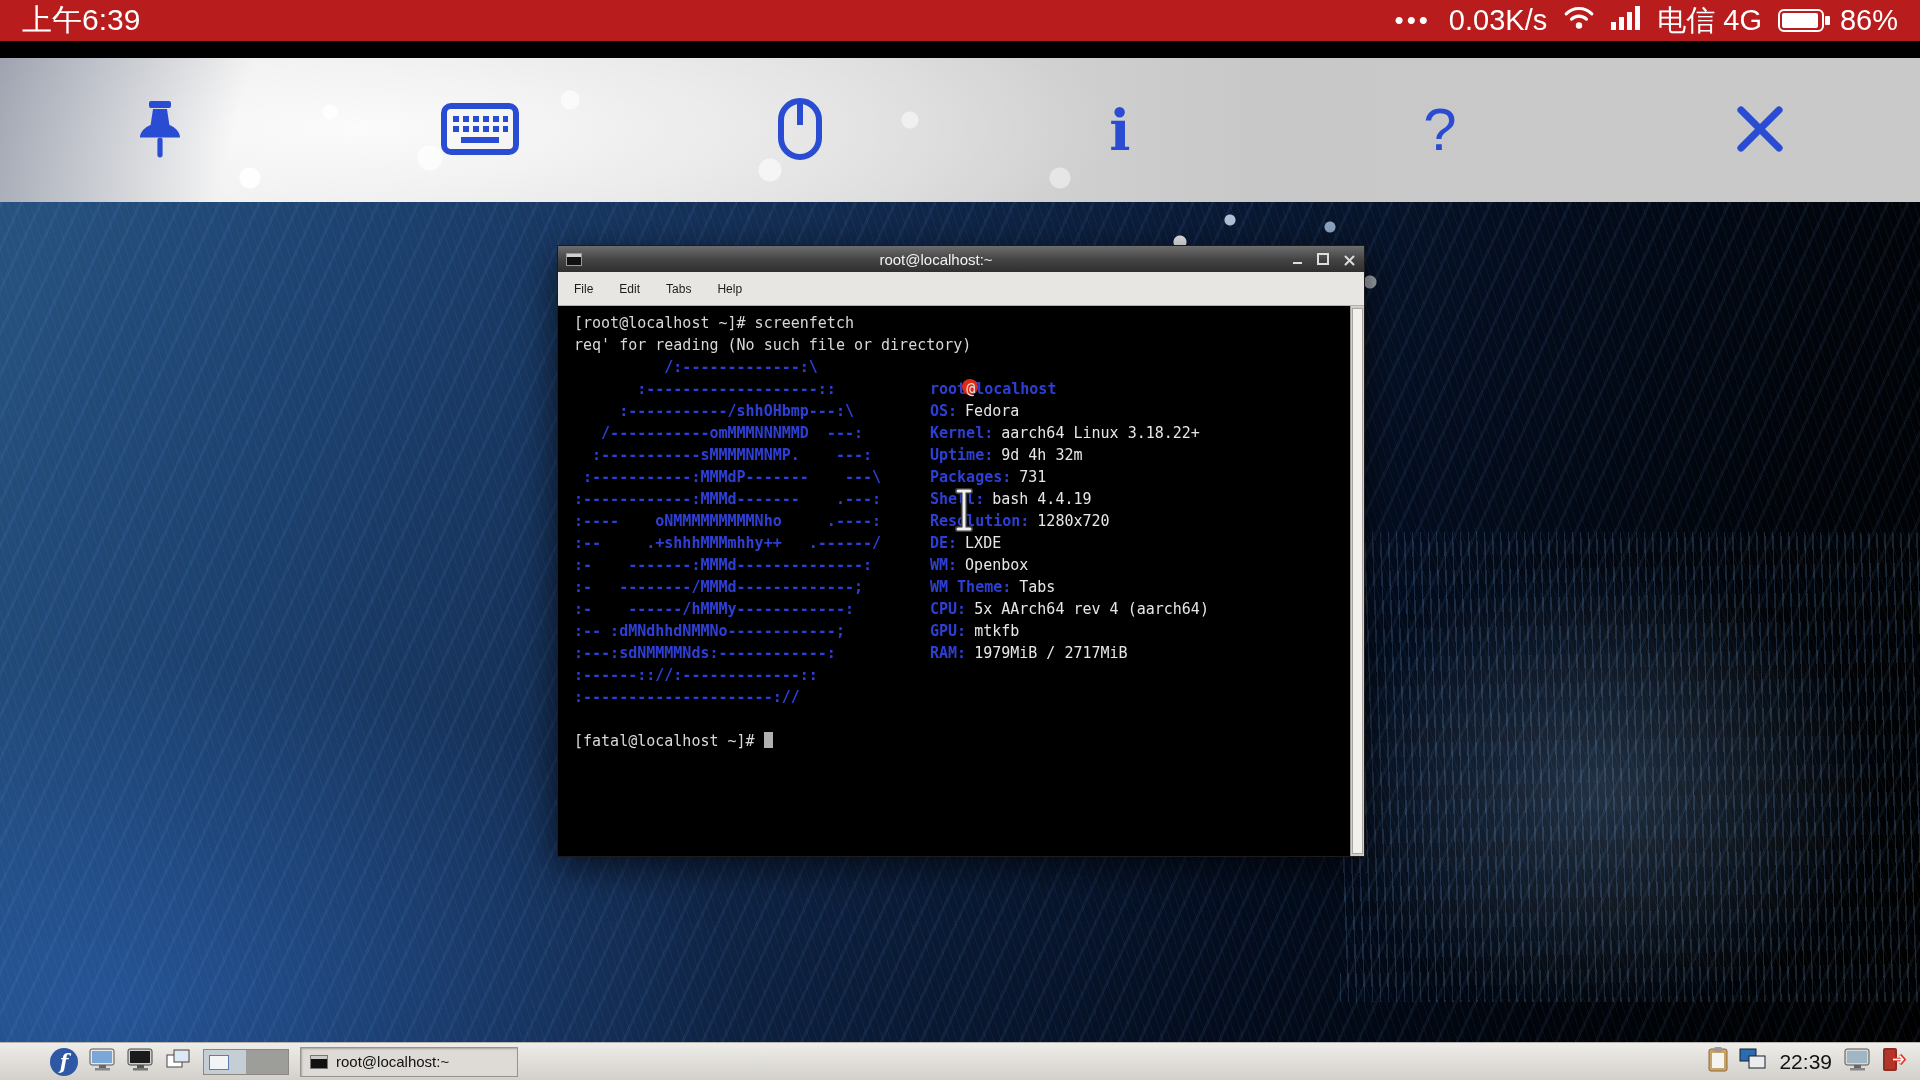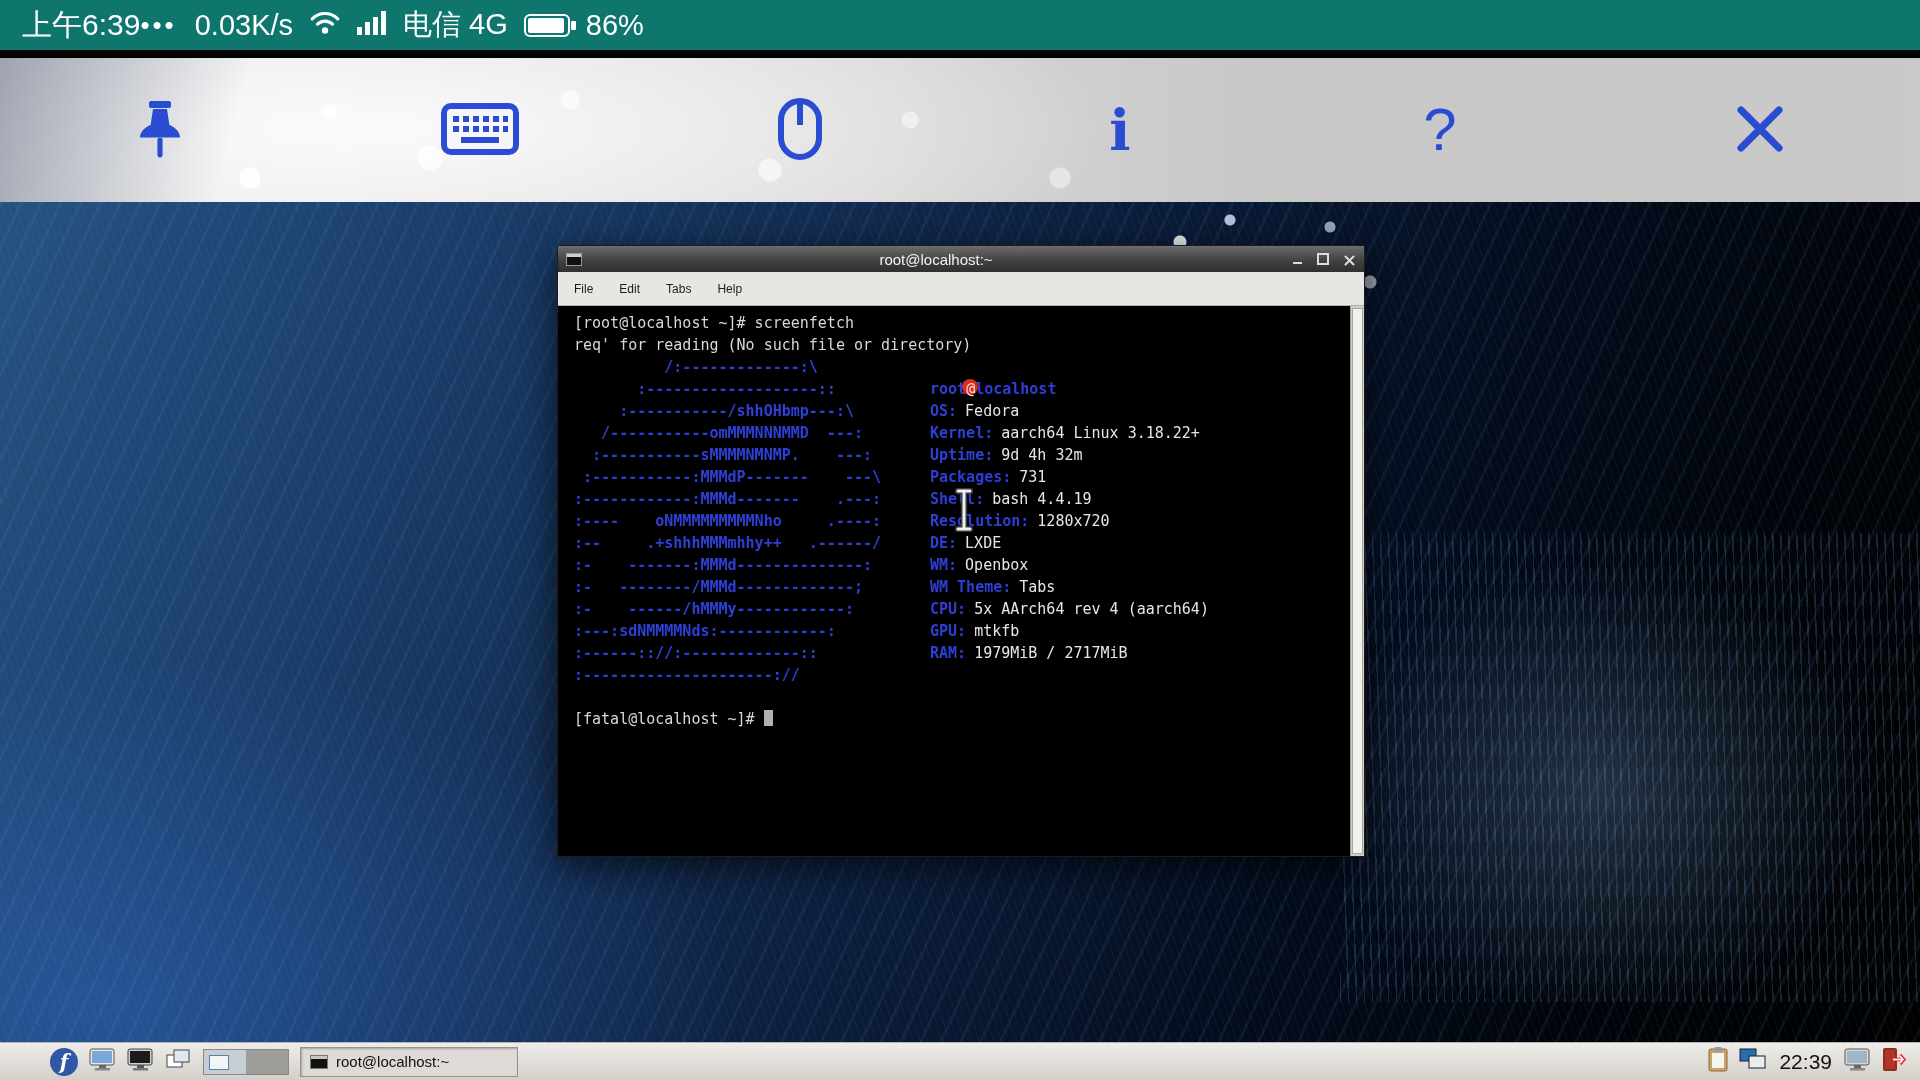--- a/index.html
+++ b/index.html
@@ -1,23 +1,23 @@
 <!DOCTYPE html>
 <html><head>
 <meta charset="utf-8">
 <style>
   * { box-sizing: border-box; }
   body { margin: 0; background: #000; font-family: "Liberation Sans", sans-serif; }
   .screen { position: relative; width: 1920px; height: 1080px; overflow: hidden; background: #000; }
 
   
   .status-bar {
-    position: absolute; top: 0; left: 0; right: 0; height: 50px;
-    background: #0f766e; color: #fff;
-    display: flex; align-items: center; justify-content: flex-start;
+    position: absolute; top: 0; left: 0; right: 0; height: 41px;
+    background: #b91c1c; color: #fff;
+    display: flex; align-items: center; justify-content: space-between;
     padding: 0 22px; font-size: 30px;
   }
   .sb-right { display: flex; align-items: center; gap: 16px; font-size: 29px; }
   .sb-dots { letter-spacing: 3px; font-size: 26px; margin-right: 2px; }
   .battery { position: relative; width: 46px; height: 23px; border: 2.5px solid #fff; border-radius: 6px; }
   .battery::after { content: ""; position: absolute; right: -8px; top: 5px; width: 5px; height: 9px; background: #fff; border-radius: 1px; }
   .battery-fill { position: absolute; left: 2px; top: 2px; bottom: 2px; width: 86%; background: #fff; border-radius: 2px; }
 
   
   .vnc-toolbar {
@@ -272,20 +272,21 @@
           <div class="tline art">     :-----------/shhOHbmp---:\</div>
           <div class="tline art">   /-----------omMMMNNNMMD  ---:</div>
           <div class="tline art">  :-----------sMMMMNMNMP.    ---:</div>
           <div class="tline art"> :-----------:MMMdP-------    ---\</div>
           <div class="tline art">:------------:MMMd-------    .---:</div>
           <div class="tline art">:----    oNMMMMMMMMMNho     .----:</div>
           <div class="tline art">:--     .+shhhMMMmhhy++   .------/</div>
           <div class="tline art">:-    -------:MMMd--------------:</div>
           <div class="tline art">:-   --------/MMMd-------------;</div>
           <div class="tline art">:-    ------/hMMMy------------:</div>
+          <div class="tline art">:-- :dMNdhhdNMMNo------------;</div>
           <div class="tline art">:---:sdNMMMMNds:------------:</div>
           <div class="tline art">:------:://:-------------::</div>
           <div class="tline art">:---------------------://</div>
           <div class="tline"></div>
           <div class="tline"><span>[fatal@localhost ~]# </span><span class="cursor-block"></span></div>
 
           <div class="sysinfo">
             <div class="info-line"><span class="lbl" style="margin-right:0">root</span><span class="at-wrap"><span class="pointer-dot"></span><span class="at-char">@</span></span><span class="lbl" style="margin-right:12px">localhost</span></div>
             <div class="info-line"><span class="lbl">OS:</span><span class="val">Fedora</span></div>
             <div class="info-line"><span class="lbl">Kernel:</span><span class="val">aarch64 Linux 3.18.22+</span></div>

